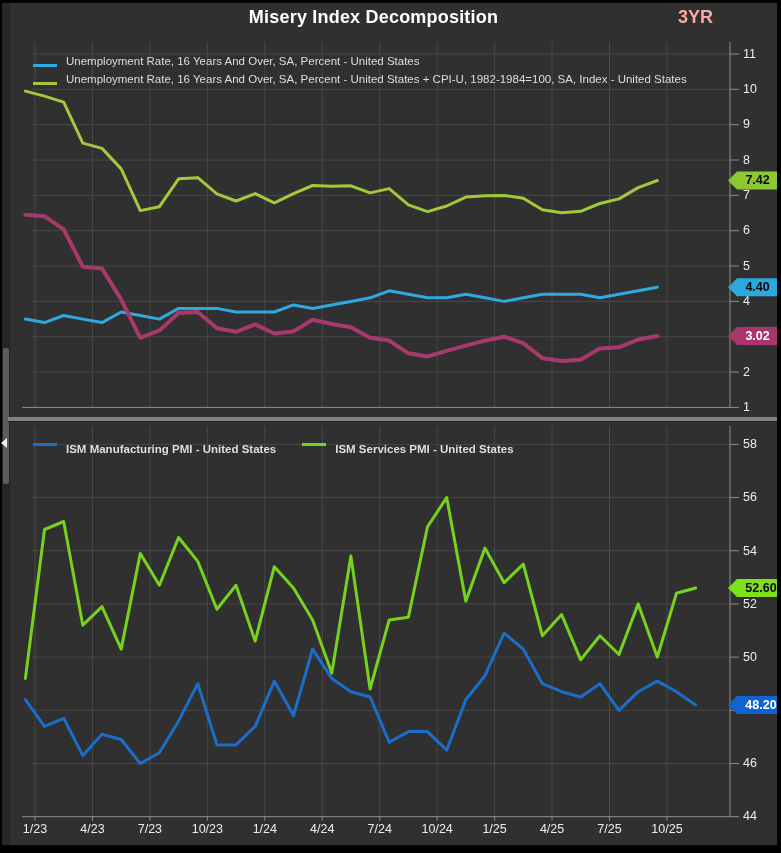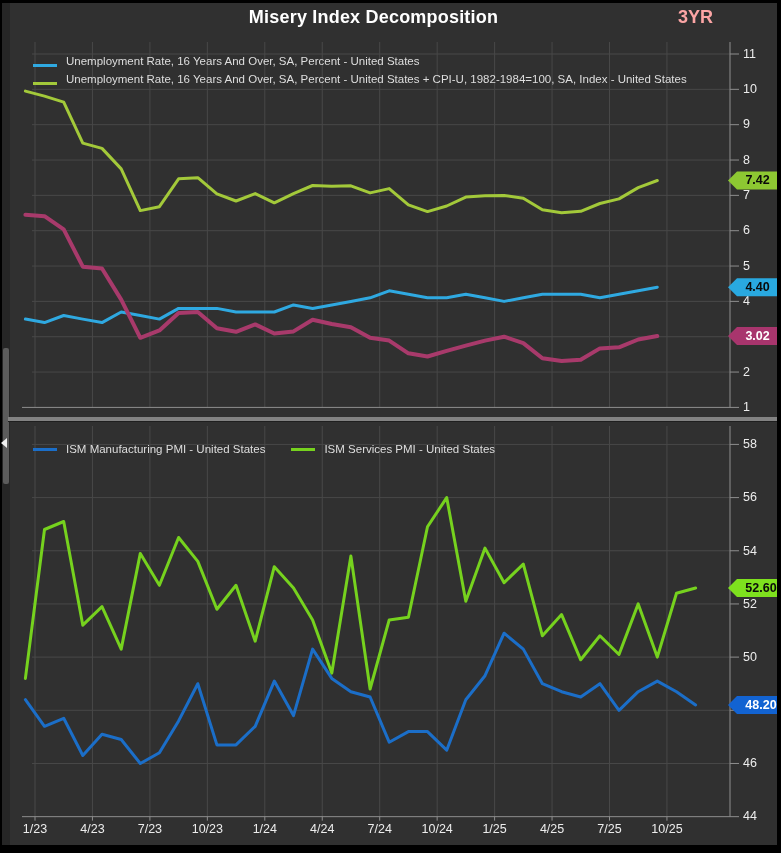--- a/index.html
+++ b/index.html
@@ -19,21 +19,21 @@
   .panel-svg{position:absolute;left:10px;width:767px;display:block;}
   #panel1{top:36px;height:381px;}
   #panel2{top:421px;height:424px;}
   .divider{position:absolute;left:8px;right:4px;top:417px;height:4px;background:#828282;
            border-bottom:1px solid #1f1f1f;cursor:row-resize;}
   
   .legend{position:absolute;color:#dedede;font-size:11.5px;}
   .legend-top{left:33px;top:50px;}
   .legend-top .legend-row{display:flex;align-items:flex-end;height:17.4px;}
   .legend-bottom{left:33px;top:443px;display:flex;align-items:center;gap:26px;}
-  .legend-item{display:flex;align-items:center;}
+  .legend-item{display:flex;font-weight:bold;}
   .swatch{display:inline-block;width:24px;height:3px;margin-right:9px;flex:0 0 auto;}
   svg text{font-family:"Liberation Sans",sans-serif;}
 </style>
 </head>
 <body>
 
 <div class="screen">
   <div class="inner"></div>
 
   <div class="rail">

